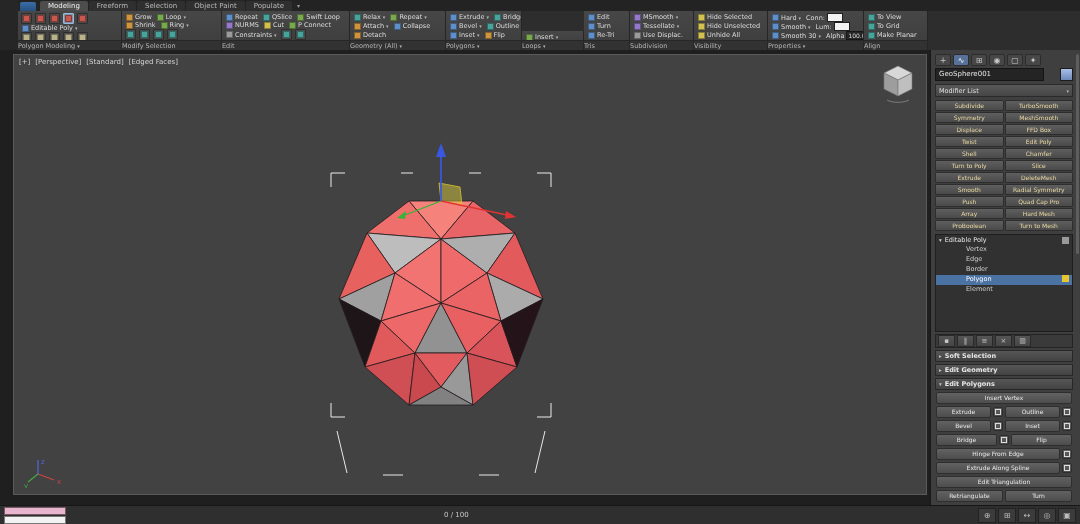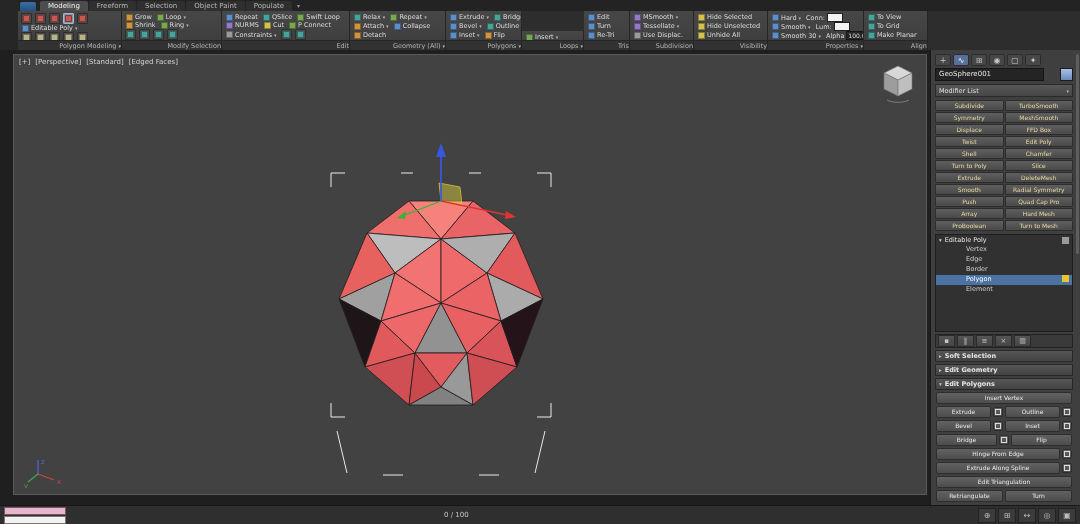--- a/index.html
+++ b/index.html
@@ -18,21 +18,21 @@
   .ritem{display:flex;align-items:center;gap:2px;font-size:6.5px;color:#dcdcdc;white-space:nowrap;border-radius:1px;padding:0 1px;}
   .ritem.icon-only{padding:1px;background:#4a4a4a;border:1px solid #2e2e2e;}
   .ritem.active{background:#7c96b4;border-color:#9db7d6;}
   .ric{width:7px;height:7px;border-radius:1px;flex:none;box-shadow:inset 0 0 0 1px rgba(0,0,0,.35);}
   .ic-r{background:#c9574e;}.ic-g{background:#79a84f;}.ic-b{background:#5f8fc9;}.ic-t{background:#48a49b;}
   .ic-o{background:#cf9440;}.ic-y{background:#d3c24f;}.ic-p{background:#9579c9;}.ic-gray{background:#9b9b9b;}.ic-gy{background:#b9b28a;}
   .dn-arrow{font-size:5px;color:#b5b5b5;}
   .rlabel{overflow:hidden;text-overflow:ellipsis;}
   .swatch{width:14px;height:7px;background:#f2f2f2;border:1px solid #1f1f1f;display:inline-block;}
   .valbox{min-width:18px;height:7px;background:#262626;border:1px solid #161616;font-size:6px;color:#ddd;line-height:7px;padding:0 1px;display:inline-block;}
-  .rg-label{height:9px;background:#323232;border-top:1px solid #272727;display:flex;align-items:center;justify-content:flex-end;gap:2px;font-size:6.5px;color:#b4b4b4;white-space:nowrap;overflow:hidden;}
+  .rg-label{height:9px;background:#323232;border-top:1px solid #272727;display:flex;align-items:center;justify-content:flex-start;gap:2px;font-size:6.5px;color:#b4b4b4;white-space:nowrap;overflow:hidden;}
   
   #viewport-area{position:absolute;left:0;top:50px;width:930px;height:455px;background:#1f1f1f;}
   #viewport{position:absolute;left:13px;top:4px;width:914px;height:441px;background:#424242;border:1px solid #5a5a5a;box-sizing:border-box;overflow:hidden;}
   #vp-label{position:absolute;left:5px;top:3px;font-size:7px;color:#d4d4d4;display:flex;gap:5px;}
   #scene{position:absolute;left:317px;top:36px;width:220px;height:360px;overflow:visible;}
   #viewcube{position:absolute;right:10px;top:8px;width:36px;height:44px;}
   #tripod{position:absolute;left:10px;bottom:6px;width:44px;height:32px;}
   
   #cmd-panel{position:absolute;right:0;top:50px;width:150px;height:455px;background:#3f3f3f;border-left:1px solid #191919;box-sizing:border-box;padding:3px 7px 0 4px;overflow:hidden;}
   #panel-scroll{position:absolute;right:1px;top:4px;height:200px;width:3px;background:#5e5e5e;border-radius:2px;}

